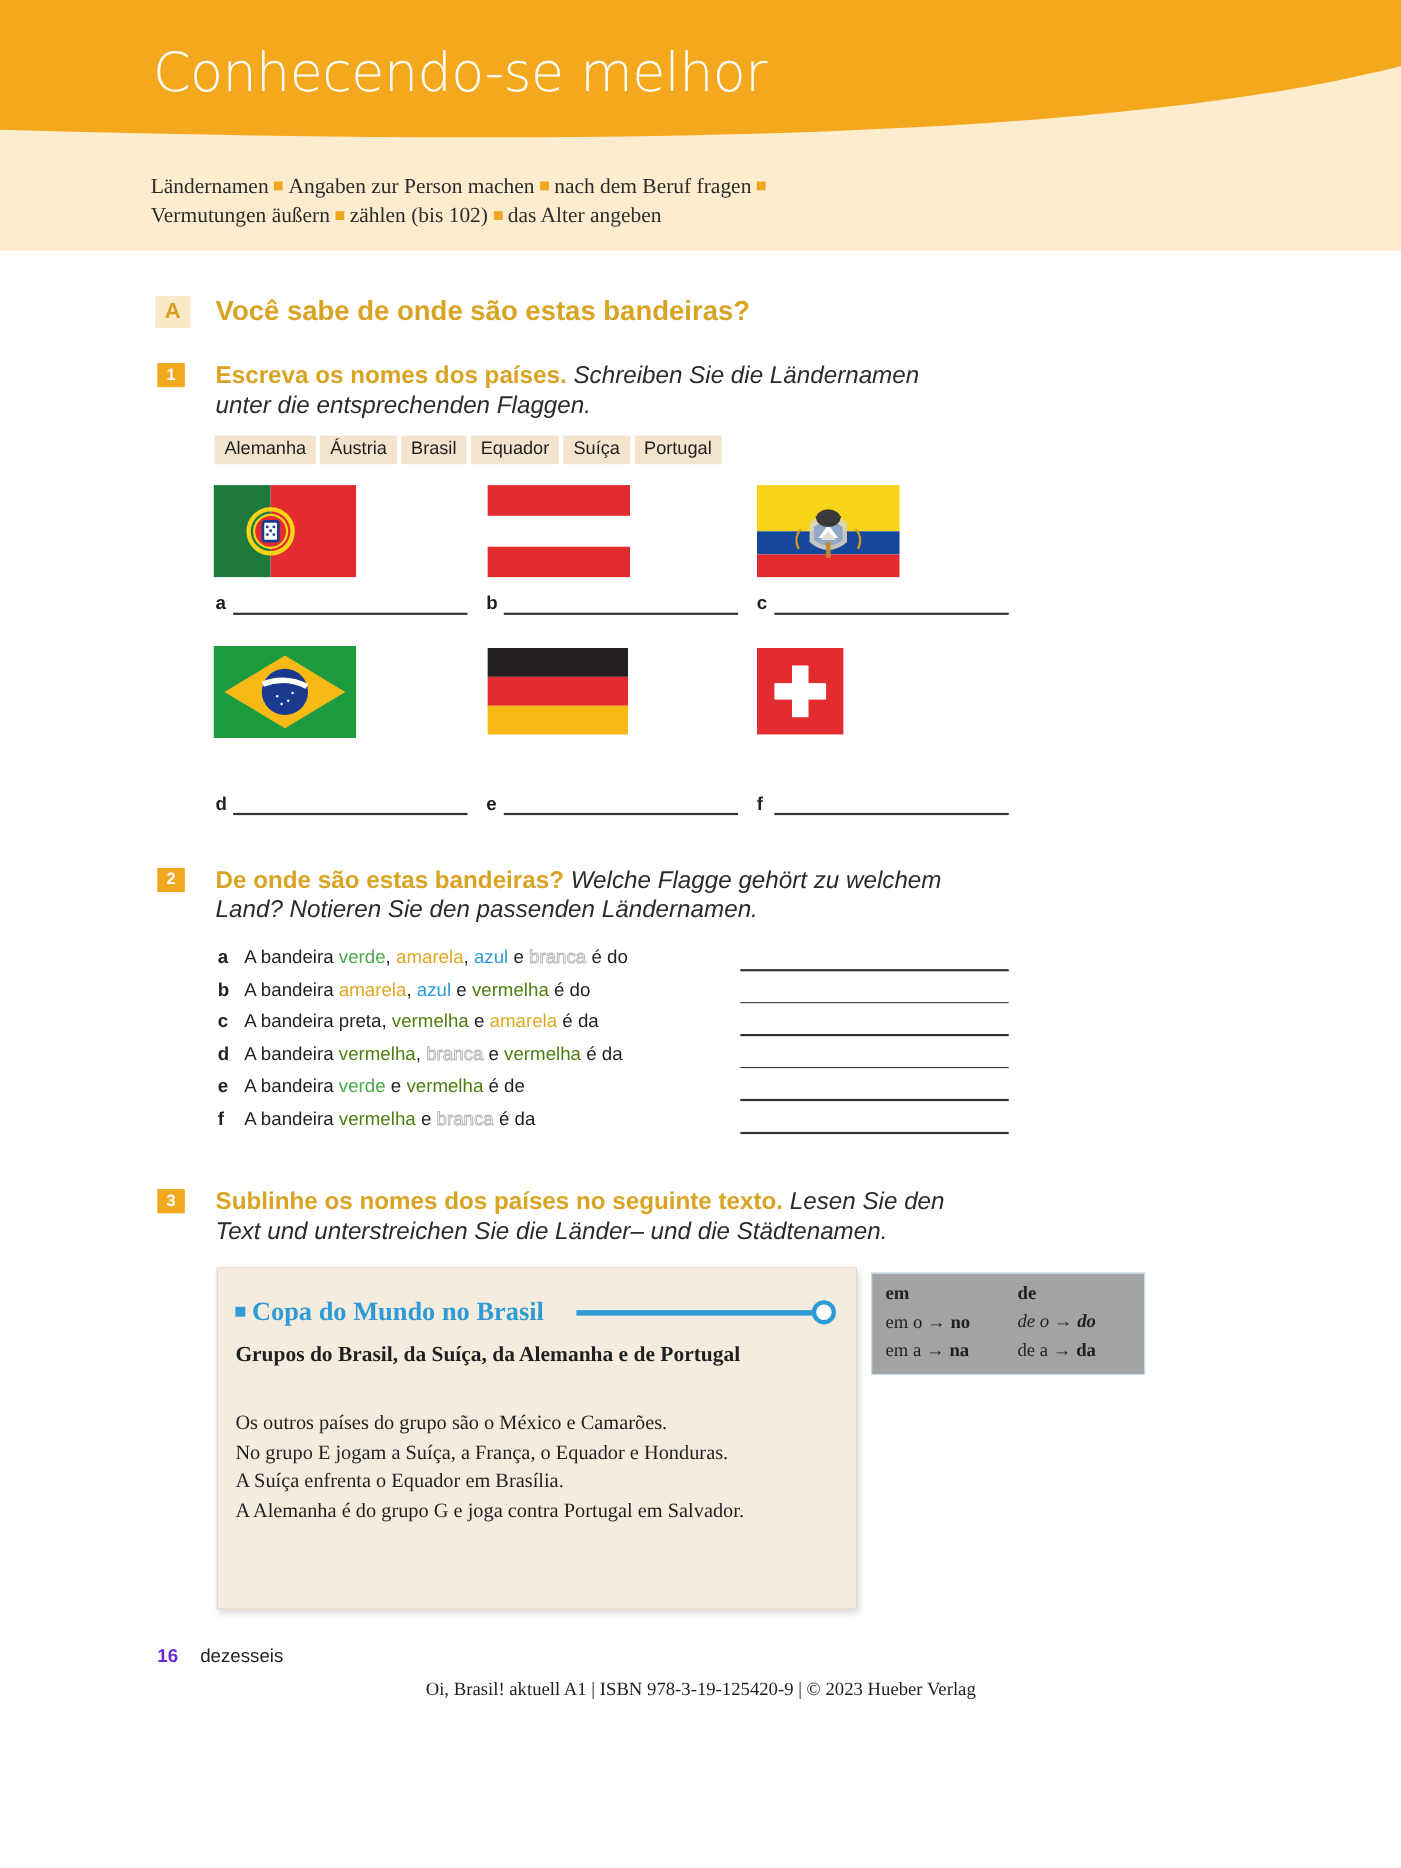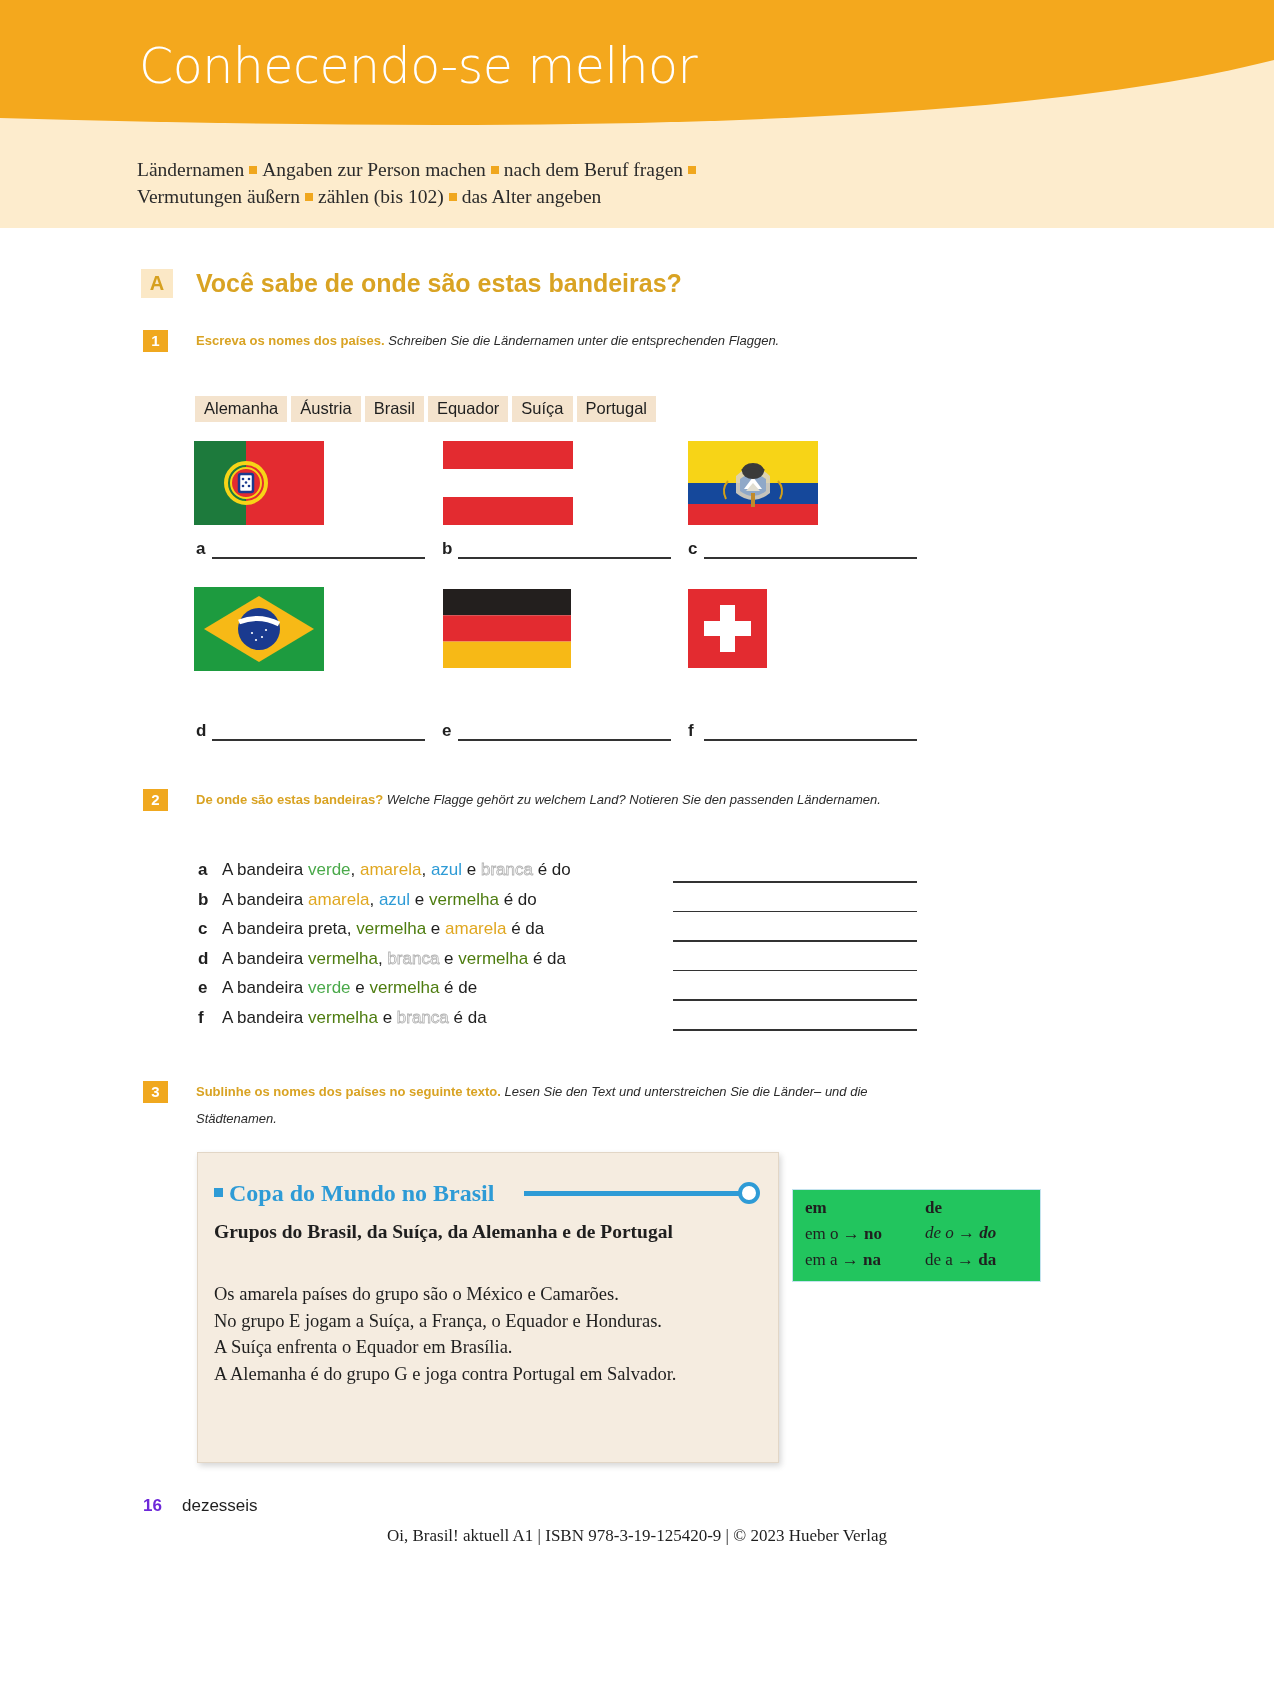--- a/index.html
+++ b/index.html
@@ -37,21 +37,21 @@
   .secA-title{
     position:absolute;left:196px;top:269px;
     font-size:25px;font-weight:bold;color:#d9a323;white-space:nowrap;
   }
 
   
   .task-num{
     position:absolute;width:25px;height:22px;background:#f0a81f;
     color:#ffffff;font-size:15px;font-weight:bold;text-align:center;line-height:22px;
   }
-  .task-head{position:absolute;font-size:13px;line-height:26.5px;}
+  .task-head{position:absolute;font-size:22px;line-height:26.5px;}
   .task-head b{color:#d9a323;font-weight:bold;}
   .task-head i{color:#2b2b2b;font-style:italic;}
 
   
   .wordbank{position:absolute;left:195px;top:396px;display:flex;gap:4px;}
   .chip{background:#f4e3cd;color:#1f1f1f;font-size:16.5px;
         padding:3px 9px 4px 9px;white-space:nowrap;}
 
   
   .flag{position:absolute;overflow:hidden;}
@@ -94,21 +94,21 @@
   .art-sub{position:absolute;left:214px;top:1219px;width:540px;
     font-family:"Liberation Serif", serif;
     font-size:19.5px;font-weight:bold;line-height:25px;color:#1f1f1f;}
   .art-body{position:absolute;left:214px;top:1281px;width:545px;
     font-family:"Liberation Serif", serif;
     font-size:18.5px;line-height:26.5px;color:#1f1f1f;}
 
   
   .gram-box{
     position:absolute;left:792px;top:1157px;width:247px;height:91px;
-    background:#22c55e;border:1px solid #c4e3ee;margin-top:32px;
+    background:#a3a3a3;border:1px solid #c4e3ee;
   }
   .gram-col{position:absolute;font-family:"Liberation Serif", serif;font-size:17px;color:#1f1f1f;}
   .gram-hd{font-weight:bold;}
 
   
   .pg-num{position:absolute;left:143px;top:1496px;font-size:17px;font-weight:bold;color:#6d28d9;}
   .pg-word{position:absolute;left:182px;top:1496px;font-size:17px;color:#1f1f1f;}
   .footer-credit{position:absolute;left:0;top:1526px;width:1274px;text-align:center;
     font-family:"Liberation Serif", serif;font-size:17px;color:#1f1f1f;}
 </style>
@@ -262,21 +262,21 @@
   <i>Lesen Sie den Text und unterstreichen Sie die Länder– und die Städtenamen.</i>
 </div>
 
 <div class="article-box"></div>
 <div class="art-sqr"></div>
 <div class="art-title">Copa do Mundo no Brasil</div>
 <div class="art-rule"></div>
 <div class="art-circle"></div>
 <div class="art-sub">Grupos do Brasil, da Suíça, da Alemanha e de Portugal</div>
 <div class="art-body">
-  <div>Os amarela países do grupo são o México e Camarões.</div>
+  <div>Os outros países do grupo são o México e Camarões.</div>
   <div>No grupo E jogam a Suíça, a França, o Equador e Honduras.</div>
   <div>A Suíça enfrenta o Equador em Brasília.</div>
   <div>A Alemanha é do grupo G e joga contra Portugal em Salvador.</div>
 </div>
 
 <div class="gram-box">
   <span class="gram-col gram-hd" style="left:12px;top:8px;">em</span>
   <span class="gram-col gram-hd" style="left:132px;top:8px;">de</span>
   <span class="gram-col" style="left:12px;top:34px;"><span>em o → </span><b>no</b></span>
   <span class="gram-col" style="left:132px;top:33px;font-style:italic;"><span>de o → </span><b>do</b></span>

